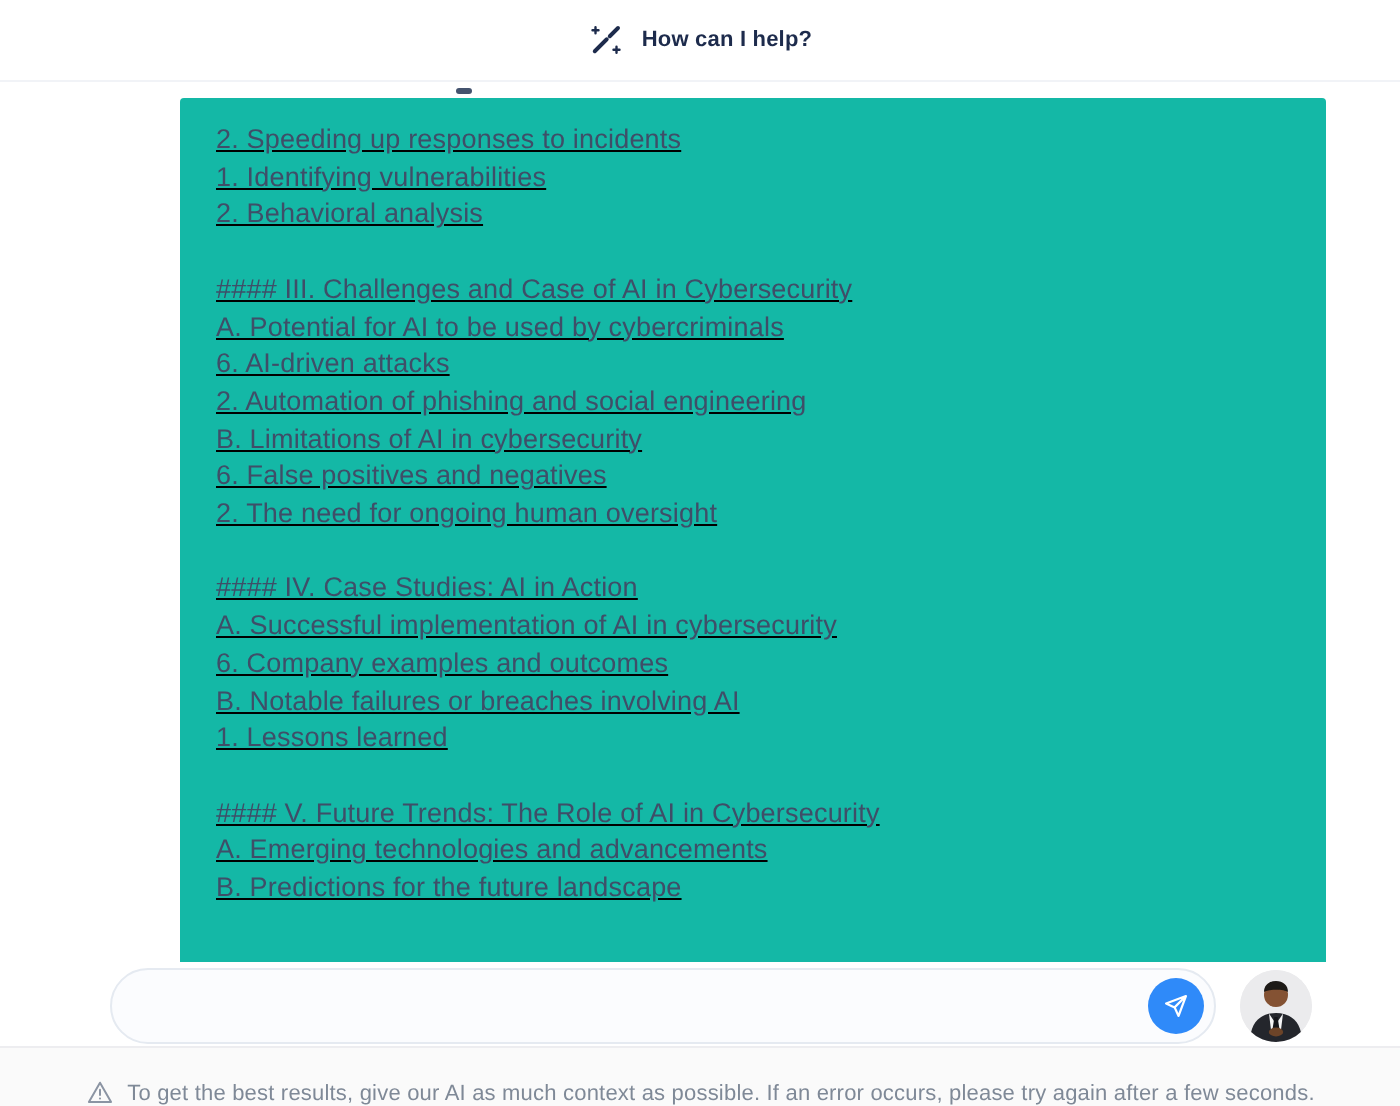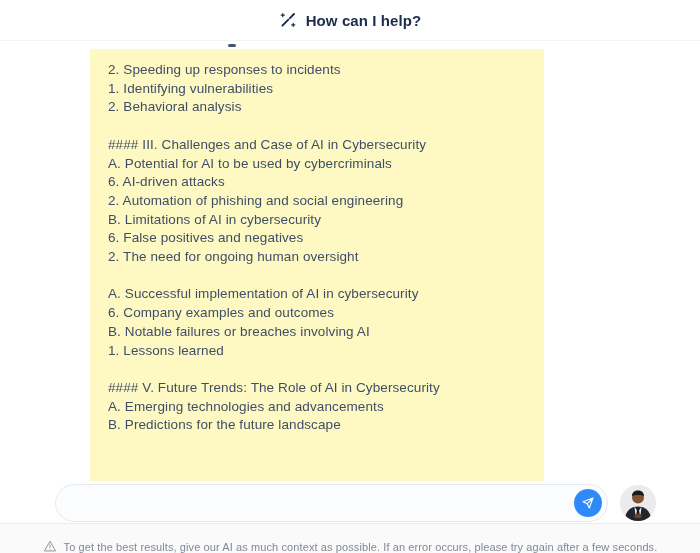--- a/index.html
+++ b/index.html
@@ -14,37 +14,37 @@
   }
   .stage { position: absolute; inset: 0; width: 700px; height: 553px; }
 
   
   .header {
     position: absolute; top: 0; left: 0; width: 700px; height: 40px;
     background: #ffffff; border-bottom: 1px solid #f1f3f7;
     display: flex; align-items: center; justify-content: center; gap: 9px;
   }
   .header-title {
-    color: #1d2b4c; font-size: 15px; font-weight: 700; letter-spacing: .1px;
+    color: #1d2b4c; font-size: 11px; font-weight: 700; letter-spacing: .1px;
   }
   .wand-icon { width: 18px; height: 18px; display: block; }
 
   
   .chat-area {
     position: absolute; top: 41px; left: 0; width: 700px; height: 440px;
     background: #ffffff; overflow: hidden;
   }
   .clipped-fragment {
     position: absolute; top: 3px; left: 228px; width: 8px; height: 3px;
     background: #44536e; border-radius: 2px;
   }
   .message-panel {
-    position: absolute; top: 8px; left: 90px; width: 454px; height: 500px;
-    background: #fef9c3; border-radius: 2px;
-    padding: 12px 18px; box-sizing: border-box;
+    position: absolute; top: 8px; left: 90px; width: 573px; height: 500px;
+    background: #14b8a6; border-radius: 2px;
+    padding: 12px 18px; box-sizing: border-box; text-decoration: underline;
   }
   .msg-line {
     font-size: 13.5px; line-height: 18.7px; min-height: 18.7px;
     color: #3f4e68; white-space: pre; letter-spacing: .1px;
   }
 
   
   .composer {
     position: absolute; top: 481px; left: 0; width: 700px; height: 42px;
     background: #ffffff;
@@ -108,20 +108,21 @@
           <div class="msg-line">2. Behavioral analysis</div>
           <div class="msg-line"></div>
           <div class="msg-line">#### III. Challenges and Case of AI in Cybersecurity</div>
           <div class="msg-line">A. Potential for AI to be used by cybercriminals</div>
           <div class="msg-line">6. AI-driven attacks</div>
           <div class="msg-line">2. Automation of phishing and social engineering</div>
           <div class="msg-line">B. Limitations of AI in cybersecurity</div>
           <div class="msg-line">6. False positives and negatives</div>
           <div class="msg-line">2. The need for ongoing human oversight</div>
           <div class="msg-line"></div>
+          <div class="msg-line">#### IV. Case Studies: AI in Action</div>
           <div class="msg-line">A. Successful implementation of AI in cybersecurity</div>
           <div class="msg-line">6. Company examples and outcomes</div>
           <div class="msg-line">B. Notable failures or breaches involving AI</div>
           <div class="msg-line">1. Lessons learned</div>
           <div class="msg-line"></div>
           <div class="msg-line">#### V. Future Trends: The Role of AI in Cybersecurity</div>
           <div class="msg-line">A. Emerging technologies and advancements</div>
           <div class="msg-line">B. Predictions for the future landscape</div>
         </div>
     </div>

